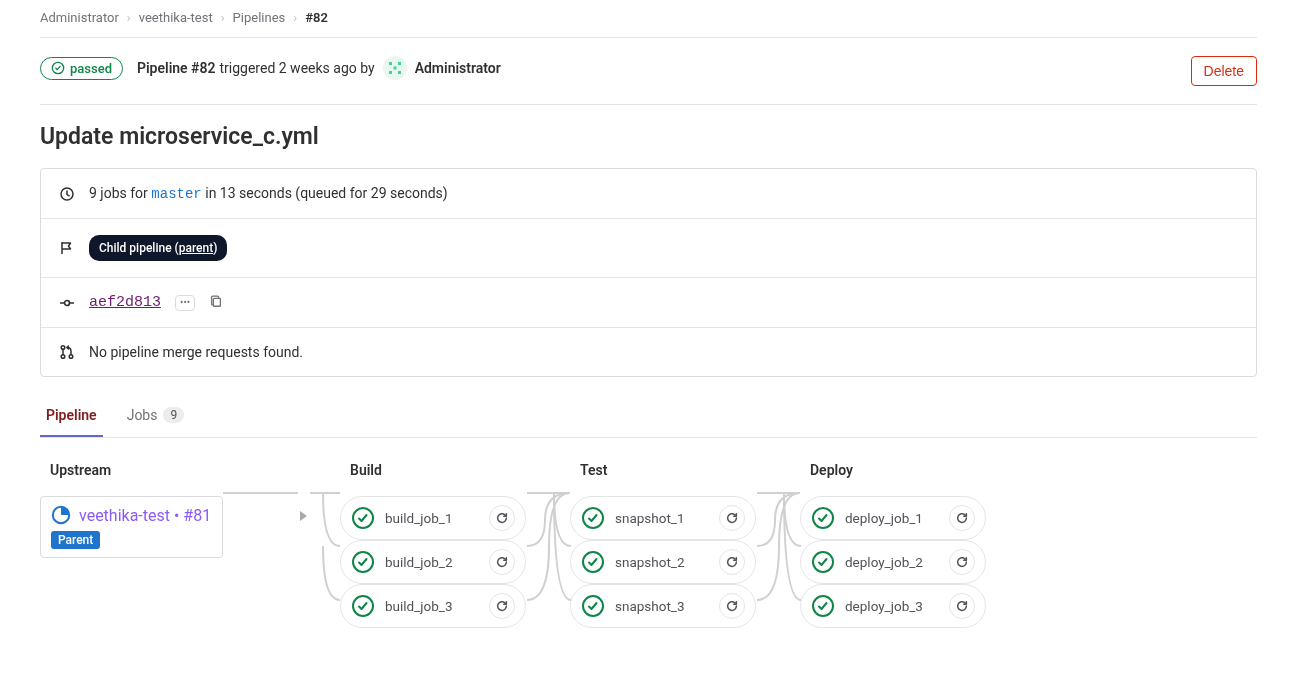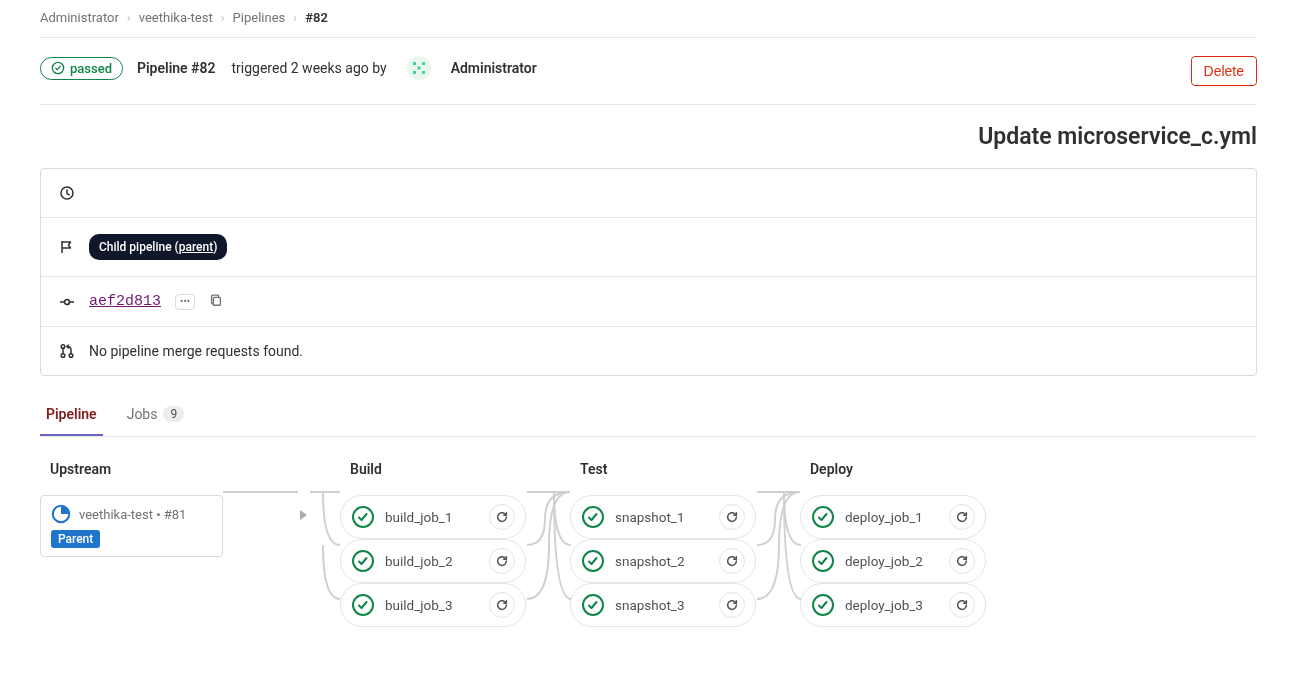--- a/index.html
+++ b/index.html
@@ -58,21 +58,21 @@
       font-weight: 500;
     }
     .status-badge svg {
       width: 14px;
       height: 14px;
     }
     .pipeline-info {
       font-size: 14px;
       display: flex;
       align-items: center;
-      gap: 16px;
+      gap: 4px;
     }
     .pipeline-info .strong {
       font-weight: 600;
     }
     .avatar {
       width: 24px;
       height: 24px;
       border-radius: 50%;
       margin: 0 4px;
       display: inline-flex;
@@ -91,21 +91,20 @@
       border-radius: 4px;
       padding: 6px 12px;
       font-size: 14px;
       cursor: pointer;
     }
     .page-title {
       font-size: 23px;
       font-weight: 600;
       color: #303030;
       padding: 18px 0 18px 0;
-      text-align: right;
     }
     .info-card {
       border: 1px solid #dbdbdb;
       border-radius: 4px;
       margin-bottom: 18px;
     }
     .info-card .row {
       padding: 16px 18px;
       border-bottom: 1px solid #e5e5e5;
       display: flex;
@@ -221,22 +220,22 @@
       align-items: center;
       gap: 8px;
       margin-bottom: 6px;
     }
     .running-circle {
       width: 20px;
       height: 20px;
       flex-shrink: 0;
     }
     .upstream-title {
-      font-size: 13px;
-      color: #737373;
+      font-size: 16px;
+      color: #8b5cf6;
     }
     .parent-badge {
       display: inline-block;
       background: #1f75cb;
       color: #fff;
       border-radius: 3px;
       padding: 2px 7px;
       font-size: 12px;
       font-weight: 500;
     }
@@ -347,20 +346,25 @@
 <h1 class="page-title">Update microservice_c.yml</h1>
 
 <div class="info-card">
   <div class="row">
     <span class="icon-slot">
       <svg viewBox="0 0 16 16" fill="none" stroke="#303030" stroke-width="1.5">
           <circle cx="8" cy="8" r="6"></circle>
           <path d="M8 5v3.5l2.2 1.3" stroke-linecap="round"></path>
         </svg>
     </span>
+    <span class="jobs-text">
+      <span>9 jobs for</span>
+      <span class="mono">master</span>
+      <span>in 13 seconds (queued for 29 seconds)</span>
+    </span>
   </div>
   <div class="row">
     <span class="icon-slot">
       <svg viewBox="0 0 16 16" fill="none" stroke="#303030" stroke-width="1.5">
           <path d="M3 2v12M3 3h8.5l-2 3 2 3H3" stroke-linejoin="round"></path>
         </svg>
     </span>
     <span class="child-pipeline-badge">
       <span>Child pipeline (</span><a href="#" class="parent-link">parent</a><span>)</span>
     </span>

